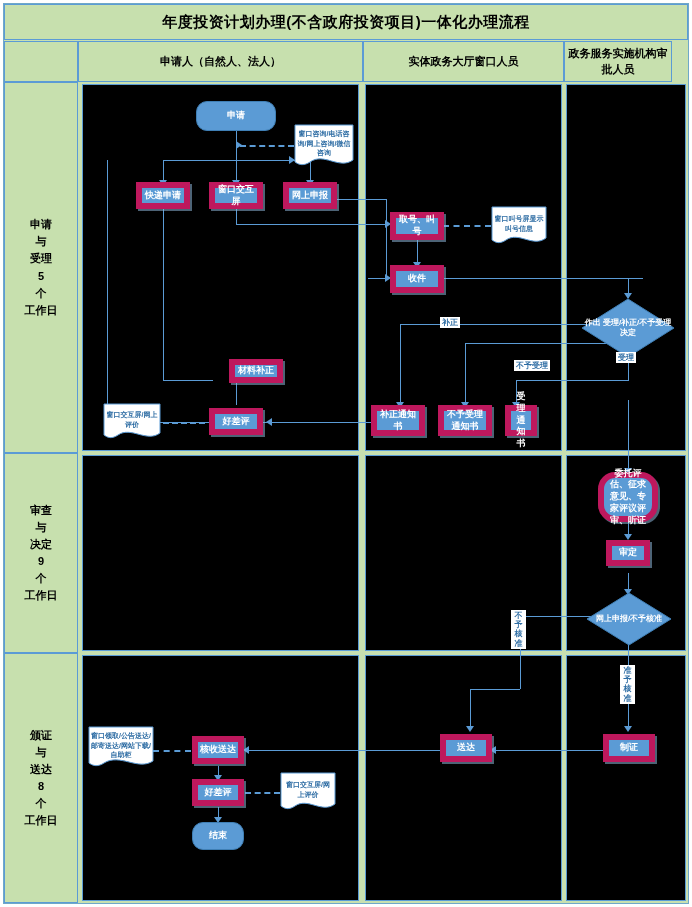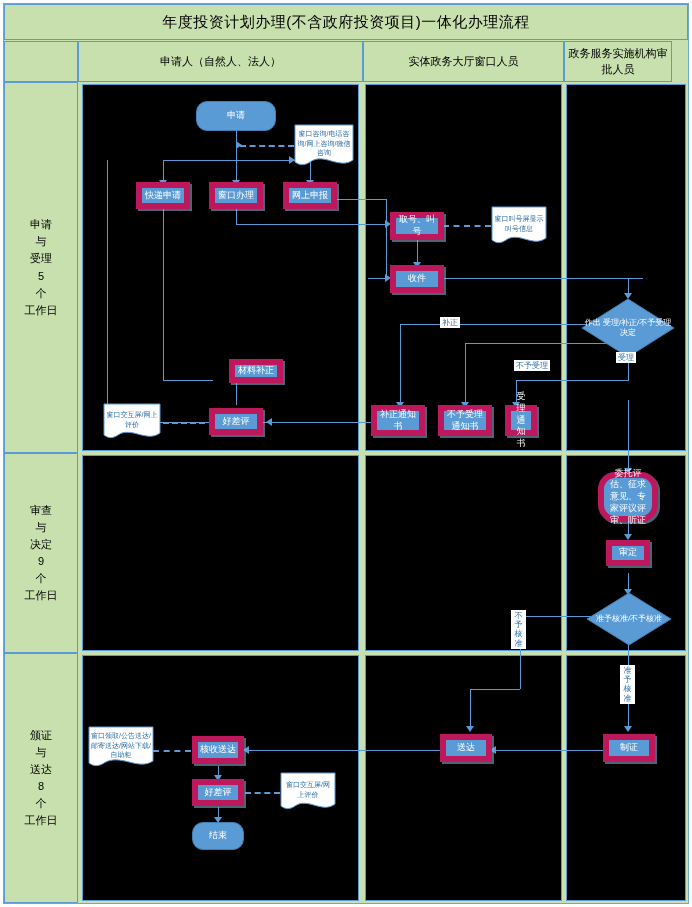--- a/index.html
+++ b/index.html
@@ -4,20 +4,21 @@
 <style>
   html,body{margin:0;padding:0;background:#fff;}
   body{font-family:"Liberation Sans","DejaVu Sans",sans-serif;}
 
   #page{
     position:relative;
     width:692px;height:907px;
     box-sizing:border-box;
     background:#ffffff;
     overflow:hidden;
+    font-weight:bold;
   }
 
   
   .frame{
     position:absolute;left:3px;top:3px;width:686px;height:901px;
     box-sizing:border-box;
     border:1px solid #6fa8c8;
     background:#c8e0b0;
   }
 
@@ -257,21 +258,21 @@
     <div class="ar ar-d" style="left:214px;top:775px;"></div>
 
     <div class="dash" style="left:245px;top:792px;width:35px;"></div>
 
     <div class="ln lnv" style="left:218px;top:807px;height:13px;"></div>
     <div class="ar ar-d" style="left:214px;top:817px;"></div>
 
     <div class="node term" style="left:196px;top:101px;width:80px;height:30px;">申请</div>
 
     <div class="node" style="left:136px;top:182px;width:54px;height:27px;">快递申请</div>
-    <div class="node" style="left:209px;top:182px;width:54px;height:27px;">窗口办理</div>
+    <div class="node" style="left:209px;top:182px;width:54px;height:27px;">窗口交互屏</div>
     <div class="node" style="left:283px;top:182px;width:54px;height:27px;">网上申报</div>
 
     <div class="node" style="left:390px;top:212px;width:54px;height:28px;">取号、叫号</div>
     <div class="node" style="left:390px;top:265px;width:54px;height:28px;">收件</div>
 
     <div class="node diamond" style="left:581px;top:298px;width:94px;height:60px;">
       <svg class="dshape" viewBox="0 0 94 60" preserveAspectRatio="none">
         <polygon points="47,1 93,30 47,59 1,30" fill="#5b9bd5" stroke="#3f7fb5" stroke-width="1"></polygon>
       </svg>
       <div class="dlabel">作出 受理/补正/不予受理决定</div>
@@ -284,21 +285,21 @@
     <div class="node" style="left:438px;top:405px;width:54px;height:31px;">不予受理通知书</div>
     <div class="node" style="left:505px;top:405px;width:32px;height:31px;">受理通知书</div>
 
     <div class="node" style="left:598px;top:472px;width:60px;height:50px;border-radius:17px;">委托评估、征求意见、专家评议评审、听证</div>
     <div class="node" style="left:606px;top:540px;width:44px;height:26px;">审定</div>
 
     <div class="node diamond" style="left:586px;top:592px;width:86px;height:54px;">
       <svg class="dshape" viewBox="0 0 86 54" preserveAspectRatio="none">
         <polygon points="43,1 85,27 43,53 1,27" fill="#5b9bd5" stroke="#3f7fb5" stroke-width="1"></polygon>
       </svg>
-      <div class="dlabel">准予核准/不予核准</div>
+      <div class="dlabel">网上申报/不予核准</div>
     </div>
 
     <div class="node" style="left:603px;top:734px;width:52px;height:28px;">制证</div>
     <div class="node" style="left:440px;top:734px;width:52px;height:28px;">送达</div>
 
     <div class="node" style="left:192px;top:736px;width:52px;height:28px;">核收送达</div>
     <div class="node" style="left:192px;top:779px;width:52px;height:27px;">好差评</div>
     <div class="node term" style="left:192px;top:822px;width:52px;height:28px;">结束</div>
 
     <div class="note" style="left:294px;top:124px;width:60px;height:44px;">

